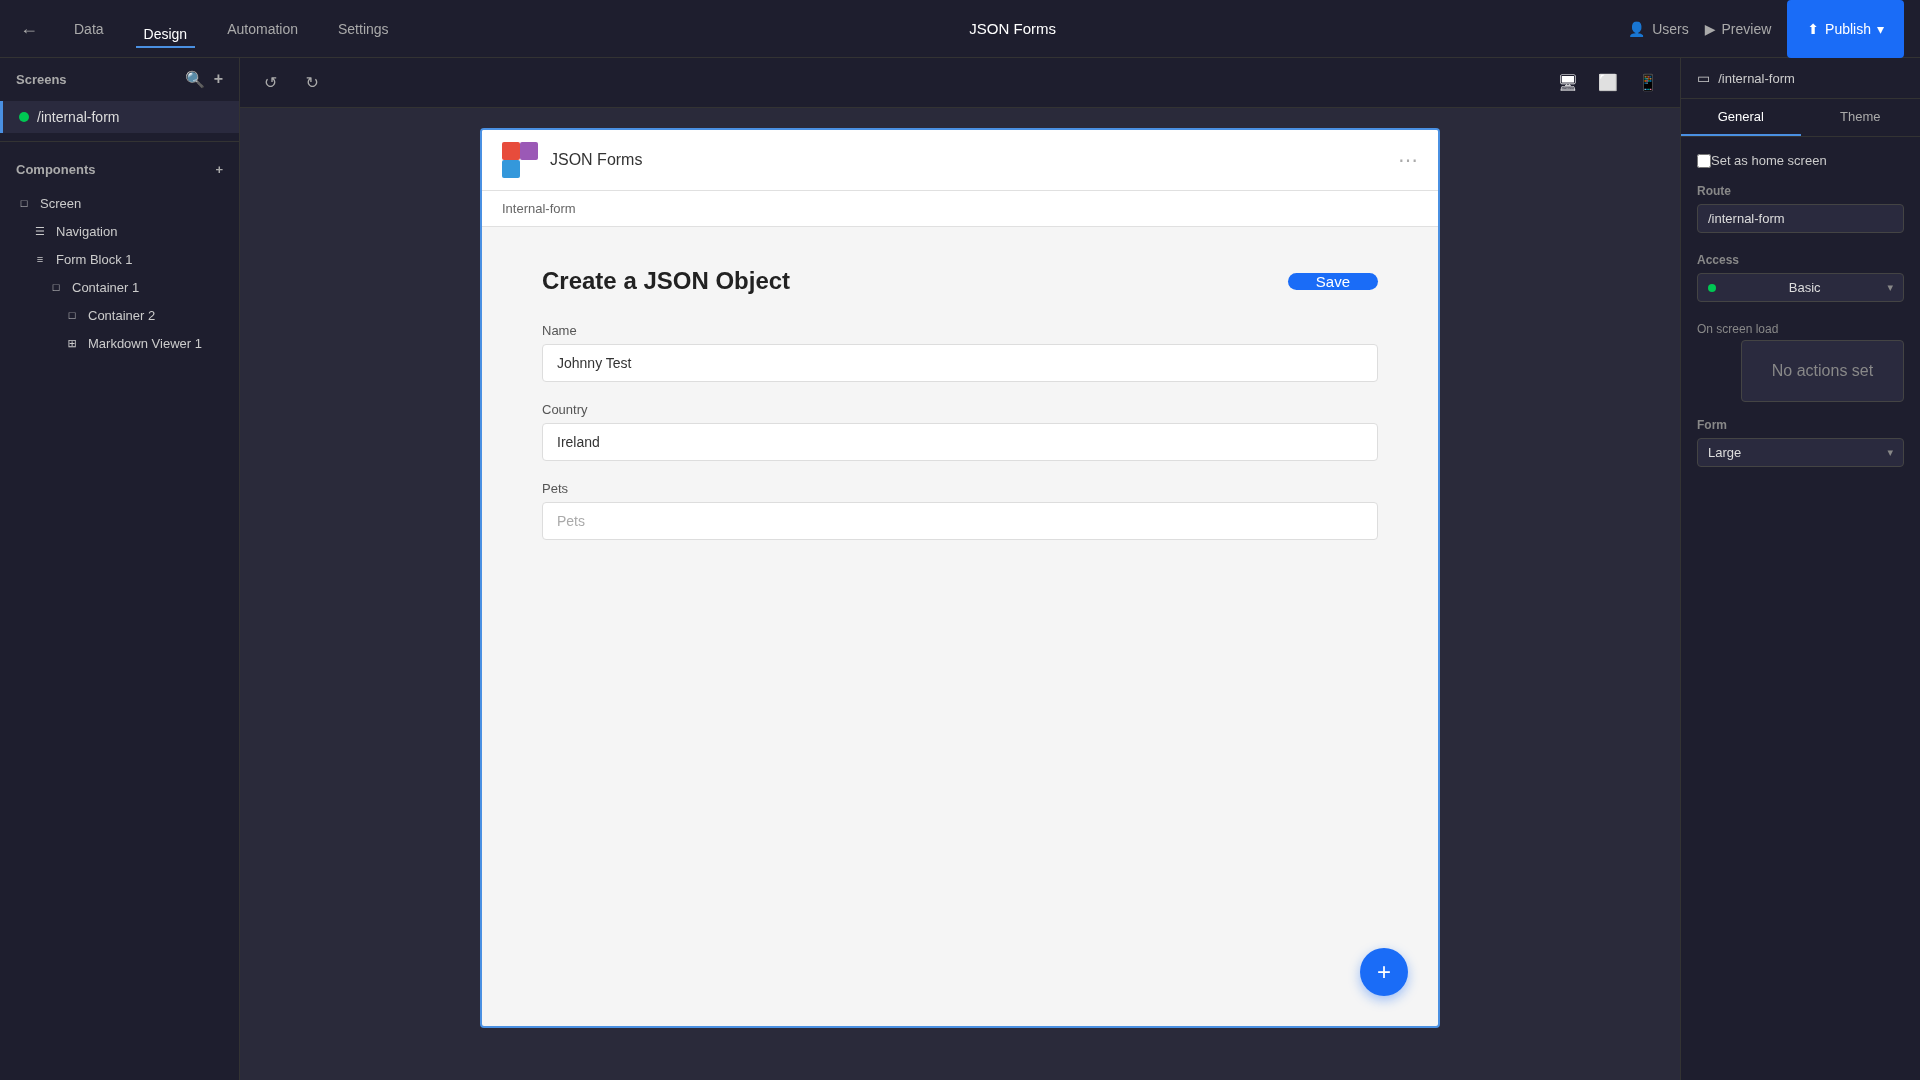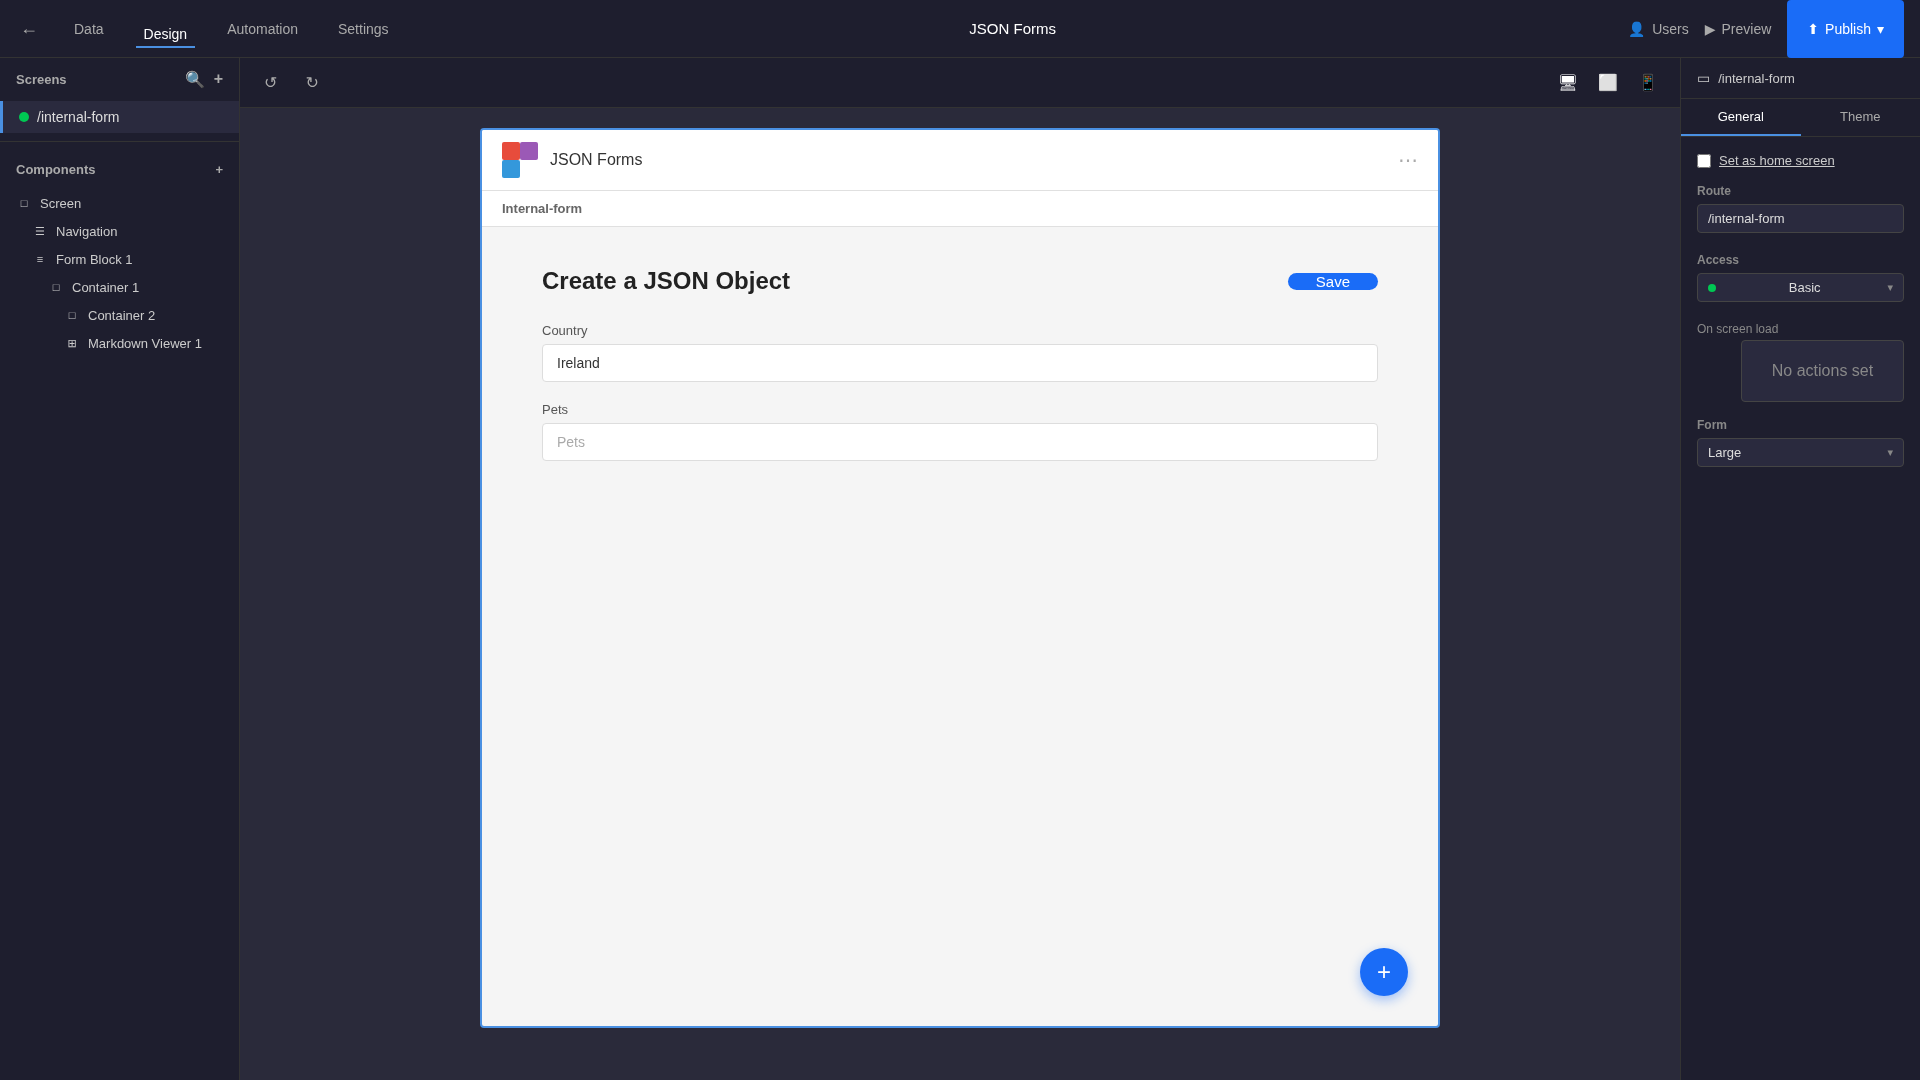--- a/index.html
+++ b/index.html
@@ -249,21 +249,20 @@
       font-size: 20px;
       cursor: pointer;
     }
 
     .breadcrumb {
       padding: 10px 20px;
       font-size: 13px;
       color: #666;
       background: #fff;
       border-bottom: 1px solid #e0e0e0;
-      font-weight: bold;
     }
 
     
     .form-area {
       padding: 40px 60px;
     }
     .form-title-row {
       display: flex;
       align-items: center;
       justify-content: space-between;
@@ -362,24 +361,22 @@
     .right-panel-body {
       padding: 16px;
       display: flex;
       flex-direction: column;
       gap: 16px;
     }
 
     .panel-row {
       display: flex;
       align-items: center;
-      gap: 8px;
       font-size: 13px;
       color: #ccc;
-      text-decoration: underline;
     }
     .panel-checkbox {
       width: 14px;
       height: 14px;
       border: 1px solid #555;
       background: transparent;
       cursor: pointer;
       flex-shrink: 0;
     }
 
@@ -541,20 +538,24 @@
         </div>
 
         <div class="breadcrumb">Internal-form</div>
 
         <div class="form-area">
           <div class="form-title-row">
             <span class="form-title">Create a JSON Object</span>
             <button class="save-btn">Save</button>
           </div>
 
+          <div class="form-field">
+            <label class="form-label">Name</label>
+            <input class="form-input" placeholder="Name" value="Johnny Test" style="">
+          </div>
 
           <div class="form-field">
             <label class="form-label">Country</label>
             <input class="form-input" placeholder="Country" value="Ireland" style="">
           </div>
 
           <div class="form-field">
             <label class="form-label">Pets</label>
             <input class="form-input" placeholder="Pets" style="">
           </div>

